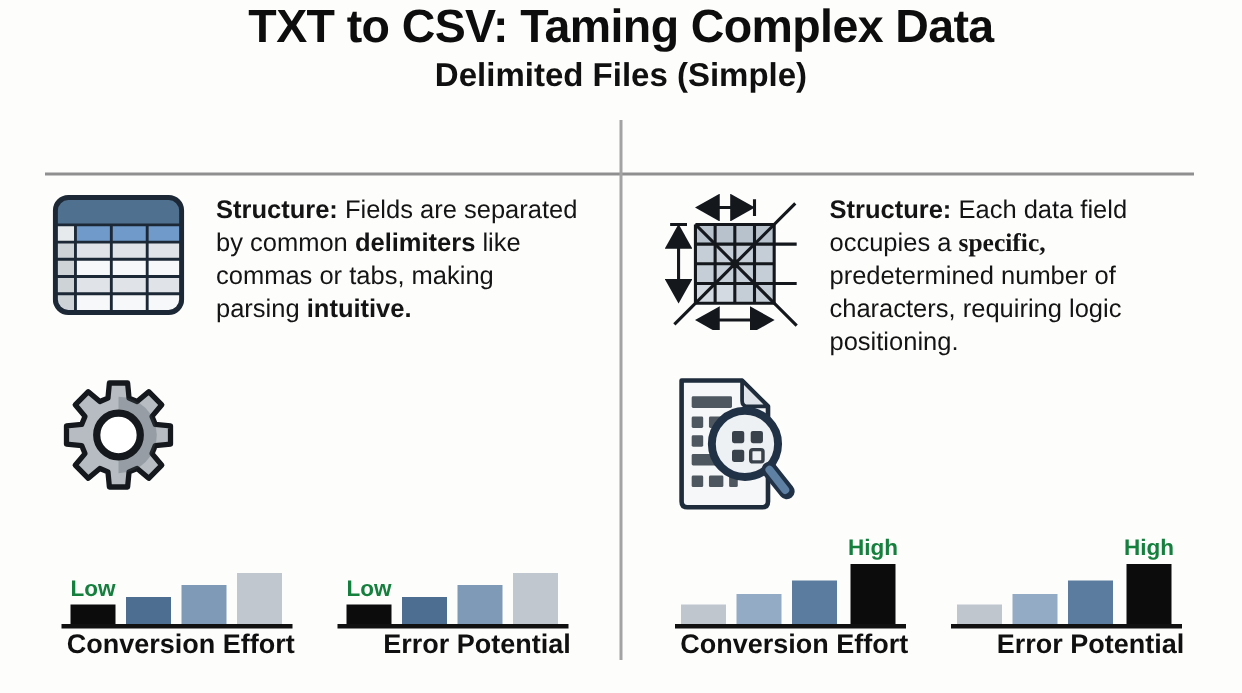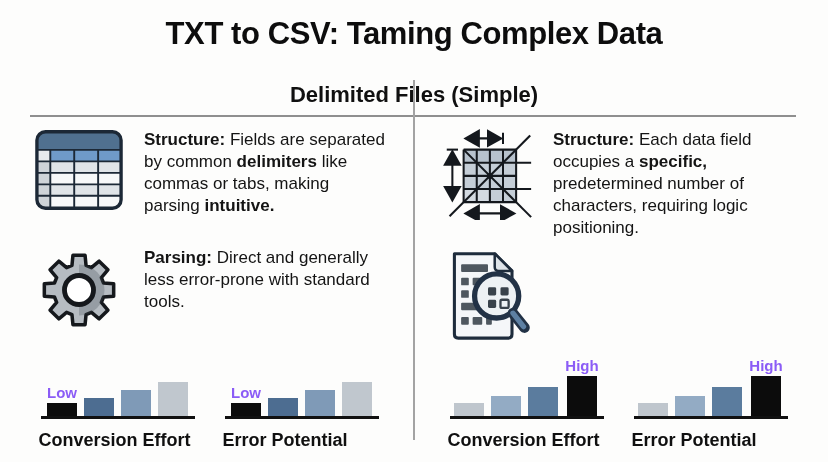--- a/index.html
+++ b/index.html
@@ -1,42 +1,42 @@
 <!DOCTYPE html>
 <html><head>
 <meta charset="utf-8">
 <style>
   html,body{margin:0;padding:0;}
   body{
     width:828px;height:462px;overflow:hidden;background:#fdfdfc;
     font-family:"Liberation Sans",sans-serif;color:#141414;position:relative;
   }
   .page-title{
-    text-align:center;padding-top:16px;font-size:31px;font-weight:800;
+    text-align:center;font-size:31px;font-weight:800;
     letter-spacing:-0.4px;color:#0d0d0d;
   }
-  .headers{display:flex;margin-top:30px;gap:14px;}
+  .headers{display:flex;margin-top:1px;gap:14px;}
   .headers .col-header{flex:1;text-align:center;font-size:22px;font-weight:800;color:#101010;}
   .rule-h{position:absolute;left:30px;right:32px;top:115px;height:2px;background:#8f8f8f;}
   .rule-v{position:absolute;left:413px;top:80px;width:2px;height:360px;background:#a3a3a3;}
   .content{position:absolute;top:128px;left:34px;right:34px;display:grid;
     grid-template-columns:1fr 1fr;column-gap:58px;}
   .info-row{display:flex;gap:20px;align-items:flex-start;}
   .info-row.r1{height:118px;}
   .info-row.r2{height:108px;}
   .icon-box{width:90px;flex:0 0 90px;display:flex;justify-content:center;}
   .info-text{font-size:17px;line-height:1.30;margin-top:1px;max-width:246px;}
   .charts-row{display:flex;justify-content:center;gap:26px;margin-top:4px;}
   .mini-chart{width:158px;}
   .bars{display:flex;align-items:flex-end;justify-content:center;gap:7px;height:58px;}
   .bar-wrap{display:flex;flex-direction:column;align-items:center;justify-content:flex-end;}
   .bar{width:30px;}
-  .bar-ann{font-size:15px;font-weight:800;margin-bottom:2px;color:#8b5cf6;}
+  .bar-ann{font-size:15px;font-weight:800;margin-bottom:2px;color:#15803d;}
   .baseline{height:3px;background:#111;margin:0 2px;}
-  .chart-title{text-align:left;font-size:18px;font-weight:800;margin-top:11px;color:#101010;}
+  .chart-title{text-align:right;font-size:18px;font-weight:800;margin-top:0;color:#101010;}
 </style>
 </head>
 <body>
 
 <div class="page-title">TXT to CSV: Taming Complex Data</div>
 
 <div class="headers">
   <div class="col-header">Delimited Files (Simple)</div>
 </div>
 
@@ -82,21 +82,20 @@
     </div>
 
     <div class="info-row r2">
       <div class="icon-box">
         <svg width="88" height="88" viewBox="0 0 100 100">
           <polygon points="77.9,42.0 89.4,43.0 89.4,57.0 77.9,58.0 75.4,64.1 82.8,72.9 72.9,82.8 64.1,75.4 58.0,77.9 56.9,89.4 43.1,89.4 42.0,77.9 35.9,75.4 27.1,82.8 17.2,72.9 24.6,64.1 22.1,58.0 10.6,57.0 10.6,43.0 22.1,42.0 24.6,35.9 17.2,27.1 27.1,17.2 35.9,24.6 42.0,22.1 43.1,10.6 56.9,10.6 58.0,22.1 64.1,24.6 72.9,17.2 82.8,27.1 75.4,35.9" fill="#b6bcc2" stroke="#15181c" stroke-width="4" stroke-linejoin="round"></polygon>
           <path d="M50 21 A29 29 0 0 1 50 79 Z" fill="rgba(70,78,86,0.28)"></path>
           <circle cx="50" cy="50" r="16.5" fill="#ffffff" stroke="#15181c" stroke-width="5.5"></circle>
         </svg>
       </div>
-      <div class="info-text"><span style="font-weight: 800;">Parsing:</span><span> Direct and generally less error-prone with standard tools.</span></div>
     </div>
 
     <div class="charts-row">
       <div class="mini-chart">
         <div class="bars">
             <div class="bar-wrap">
               <div class="bar-ann">Low</div>
               <div class="bar" style="height: 13px; background: rgb(12, 12, 12);"></div>
             </div>
             <div class="bar-wrap">
@@ -163,21 +162,21 @@
           <circle cx="50" cy="50" r="3.2" fill="#14181d"></circle>
           <g stroke="#14181d" stroke-width="2.2">
             <line x1="25" y1="10" x2="61" y2="10" marker-start="url(#ah)" marker-end="url(#ah)"></line>
             <line x1="64" y1="4" x2="64" y2="16"></line>
             <line x1="10" y1="25" x2="10" y2="75" marker-start="url(#ah)" marker-end="url(#ah)"></line>
             <line x1="4" y1="22" x2="16" y2="22"></line>
             <line x1="25" y1="90" x2="75" y2="90" marker-start="url(#ah)" marker-end="url(#ah)"></line>
           </g>
         </svg>
       </div>
-      <div class="info-text"><span style="font-weight: 800;">Structure:</span><span> Each data field occupies a </span><span style="font-weight: 800;">specific,</span><span> predetermined number of characters, requiring logic positioning.</span></div>
+      <div class="info-text"><span style="font-weight: 800;">Structure:</span><span> Each data field occupies a </span><span style="font-weight: 800; font-family: Liberation Serif, serif;">specific,</span><span> predetermined number of characters, requiring logic positioning.</span></div>
     </div>
 
     <div class="info-row r2">
       <div class="icon-box">
         <svg width="88" height="96" viewBox="0 0 90 100">
           <path d="M10 8 H52 L70 26 V92 Q70 96 66 96 H14 Q10 96 10 92 Z" fill="#f5f7f9" stroke="#1e2c3c" stroke-width="3.2" stroke-linejoin="round"></path>
           <path d="M52 8 L70 26 H56 Q52 26 52 22 Z" fill="#dee4e9" stroke="#1e2c3c" stroke-width="2.6" stroke-linejoin="round"></path>
           <g fill="#4e575f">
             <rect x="17" y="19" width="28" height="8" rx="1"></rect>
             <rect x="17" y="33" width="8" height="8" rx="1"></rect>

